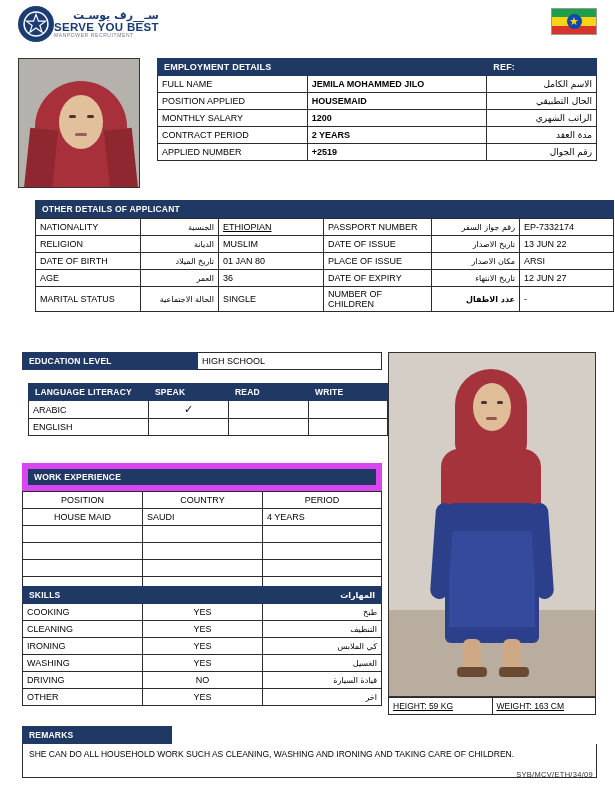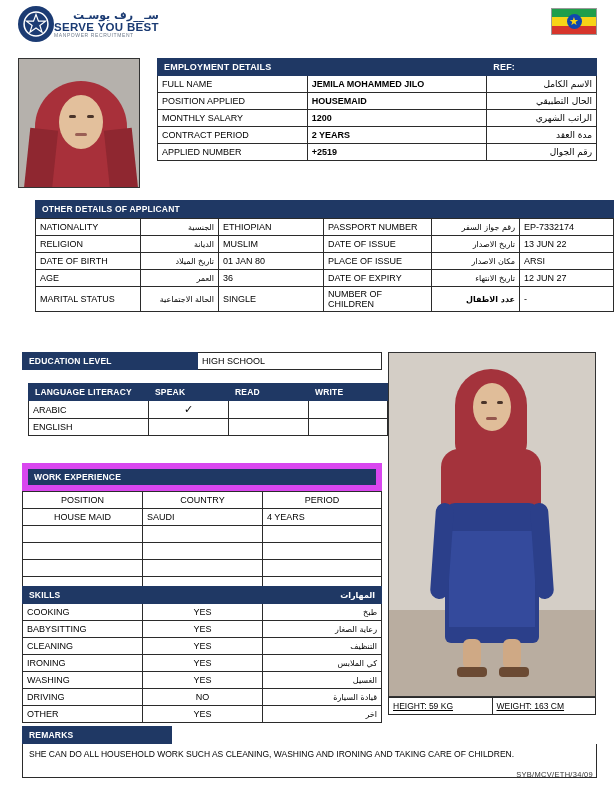--- a/index.html
+++ b/index.html
@@ -186,21 +186,21 @@
       </table>
   </div>
 
   <div class="other">
     <div class="band" style="border:1px solid #1f3864;">OTHER DETAILS OF APPLICANT</div>
     <table style="width:100%;">
       <tbody>
           <tr>
         <td style="width:105px;">NATIONALITY</td>
         <td class="ar" style="width:78px;">الجنسية</td>
-        <td style="width:105px;">ETHIOPIAN</td>
+        <td style="width:105px;text-decoration:underline;">ETHIOPIAN</td>
         <td style="width:108px;">PASSPORT NUMBER</td>
         <td class="ar" style="width:88px;">رقم جواز السفر</td>
         <td>EP-7332174</td>
       </tr>
       <tr>
         <td>RELIGION</td>
         <td class="ar">الديانة</td>
         <td>MUSLIM</td>
         <td>DATE OF ISSUE</td>
         <td class="ar">تاريخ الاصدار</td>
@@ -315,25 +315,20 @@
         <td class="band" style="width:120px; border-color:#1f3864;">SKILLS</td>
         <td class="band" style="width:120px; border-color:#1f3864;"></td>
         <td class="band ar" style="border-color:#1f3864;">المهارات</td>
       </tr>
       <tr>
         <td>COOKING</td>
         <td class="ctr">YES</td>
         <td class="ar">طبخ</td>
       </tr>
       <tr>
-        <td>BABYSITTING</td>
-        <td class="ctr">YES</td>
-        <td class="ar">رعاية الصغار</td>
-      </tr>
-      <tr>
         <td>CLEANING</td>
         <td class="ctr">YES</td>
         <td class="ar">التنظيف</td>
       </tr>
       <tr>
         <td>IRONING</td>
         <td class="ctr">YES</td>
         <td class="ar">كي الملابس</td>
       </tr>
       <tr>

